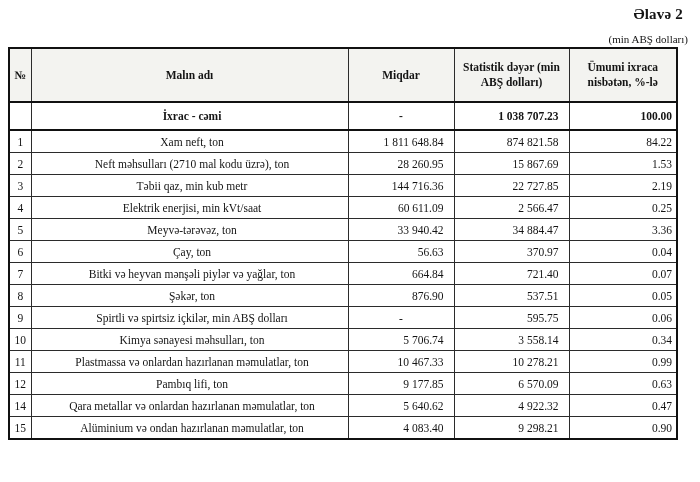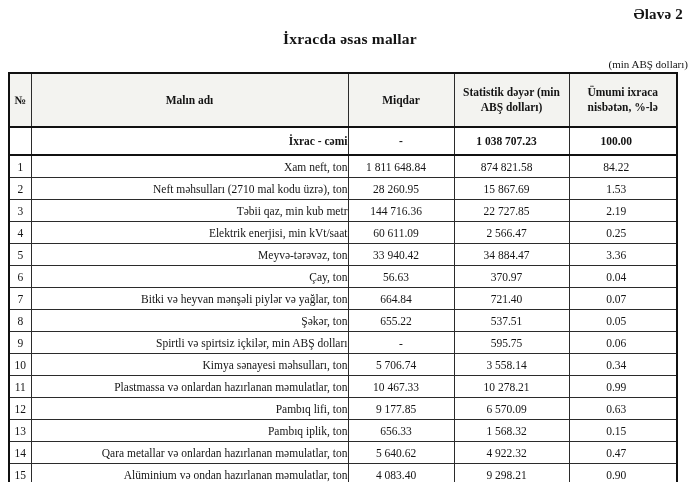--- a/index.html
+++ b/index.html
@@ -58,32 +58,31 @@
     white-space: normal;
     padding: 0 4px;
   }
   tbody.summary-body td {
     height: 26px;
     font-weight: bold;
     border-bottom: 2px solid #111;
   }
   tbody.data-body td { height: 21px; }
   td.c-no   { text-align: center; }
-  td.c-name { text-align: right; padding-left: 5px; white-space: nowrap; }
-  td.c-num  { text-align: center; padding-right: 10px; white-space: nowrap; }
-  td.c-share{ padding-right: 13px; }
+  td.c-name { text-align: center; padding-left: 5px; white-space: nowrap; }
+  td.c-num  { text-align: right; padding-right: 10px; white-space: nowrap; }
+  td.c-share{ padding-right: 4px; }
   td.dash   { text-align: center; padding-right: 0; }
 </style>
 </head>
 <body>
 
 <div class="page">
 
   <div class="annex">Əlavə 2</div>
-  <div class="title">İxracda əsas mallar</div>
   <div class="unit-note">(min ABŞ dolları)</div>
 
   <table class="export-table">
     <colgroup>
       <col style="width:22px">
       <col style="width:317px">
       <col style="width:106px">
       <col style="width:115px">
       <col style="width:108px">
     </colgroup>
@@ -151,21 +150,21 @@
         <tr>
       <td class="c-no">7</td>
       <td class="c-name">Bitki və heyvan mənşəli piylər və yağlar, ton</td>
       <td class="c-num">664.84</td>
       <td class="c-num">721.40</td>
       <td class="c-num c-share">0.07</td>
     </tr>
         <tr>
       <td class="c-no">8</td>
       <td class="c-name">Şəkər, ton</td>
-      <td class="c-num">655.22</td>
+      <td class="c-num">876.90</td>
       <td class="c-num">537.51</td>
       <td class="c-num c-share">0.05</td>
     </tr>
         <tr>
       <td class="c-no">9</td>
       <td class="c-name">Spirtli və spirtsiz içkilər, min ABŞ dolları</td>
       <td class="c-num dash">-</td>
       <td class="c-num">595.75</td>
       <td class="c-num c-share">0.06</td>
     </tr>
@@ -184,27 +183,20 @@
       <td class="c-num c-share">0.99</td>
     </tr>
         <tr>
       <td class="c-no">12</td>
       <td class="c-name">Pambıq lifi, ton</td>
       <td class="c-num">9 177.85</td>
       <td class="c-num">6 570.09</td>
       <td class="c-num c-share">0.63</td>
     </tr>
         <tr>
-      <td class="c-no">13</td>
-      <td class="c-name">Pambıq iplik, ton</td>
-      <td class="c-num">656.33</td>
-      <td class="c-num">1 568.32</td>
-      <td class="c-num c-share">0.15</td>
-    </tr>
-        <tr>
       <td class="c-no">14</td>
       <td class="c-name">Qara metallar və onlardan hazırlanan məmulatlar, ton</td>
       <td class="c-num">5 640.62</td>
       <td class="c-num">4 922.32</td>
       <td class="c-num c-share">0.47</td>
     </tr>
         <tr>
       <td class="c-no">15</td>
       <td class="c-name">Alüminium və ondan hazırlanan məmulatlar, ton</td>
       <td class="c-num">4 083.40</td>

